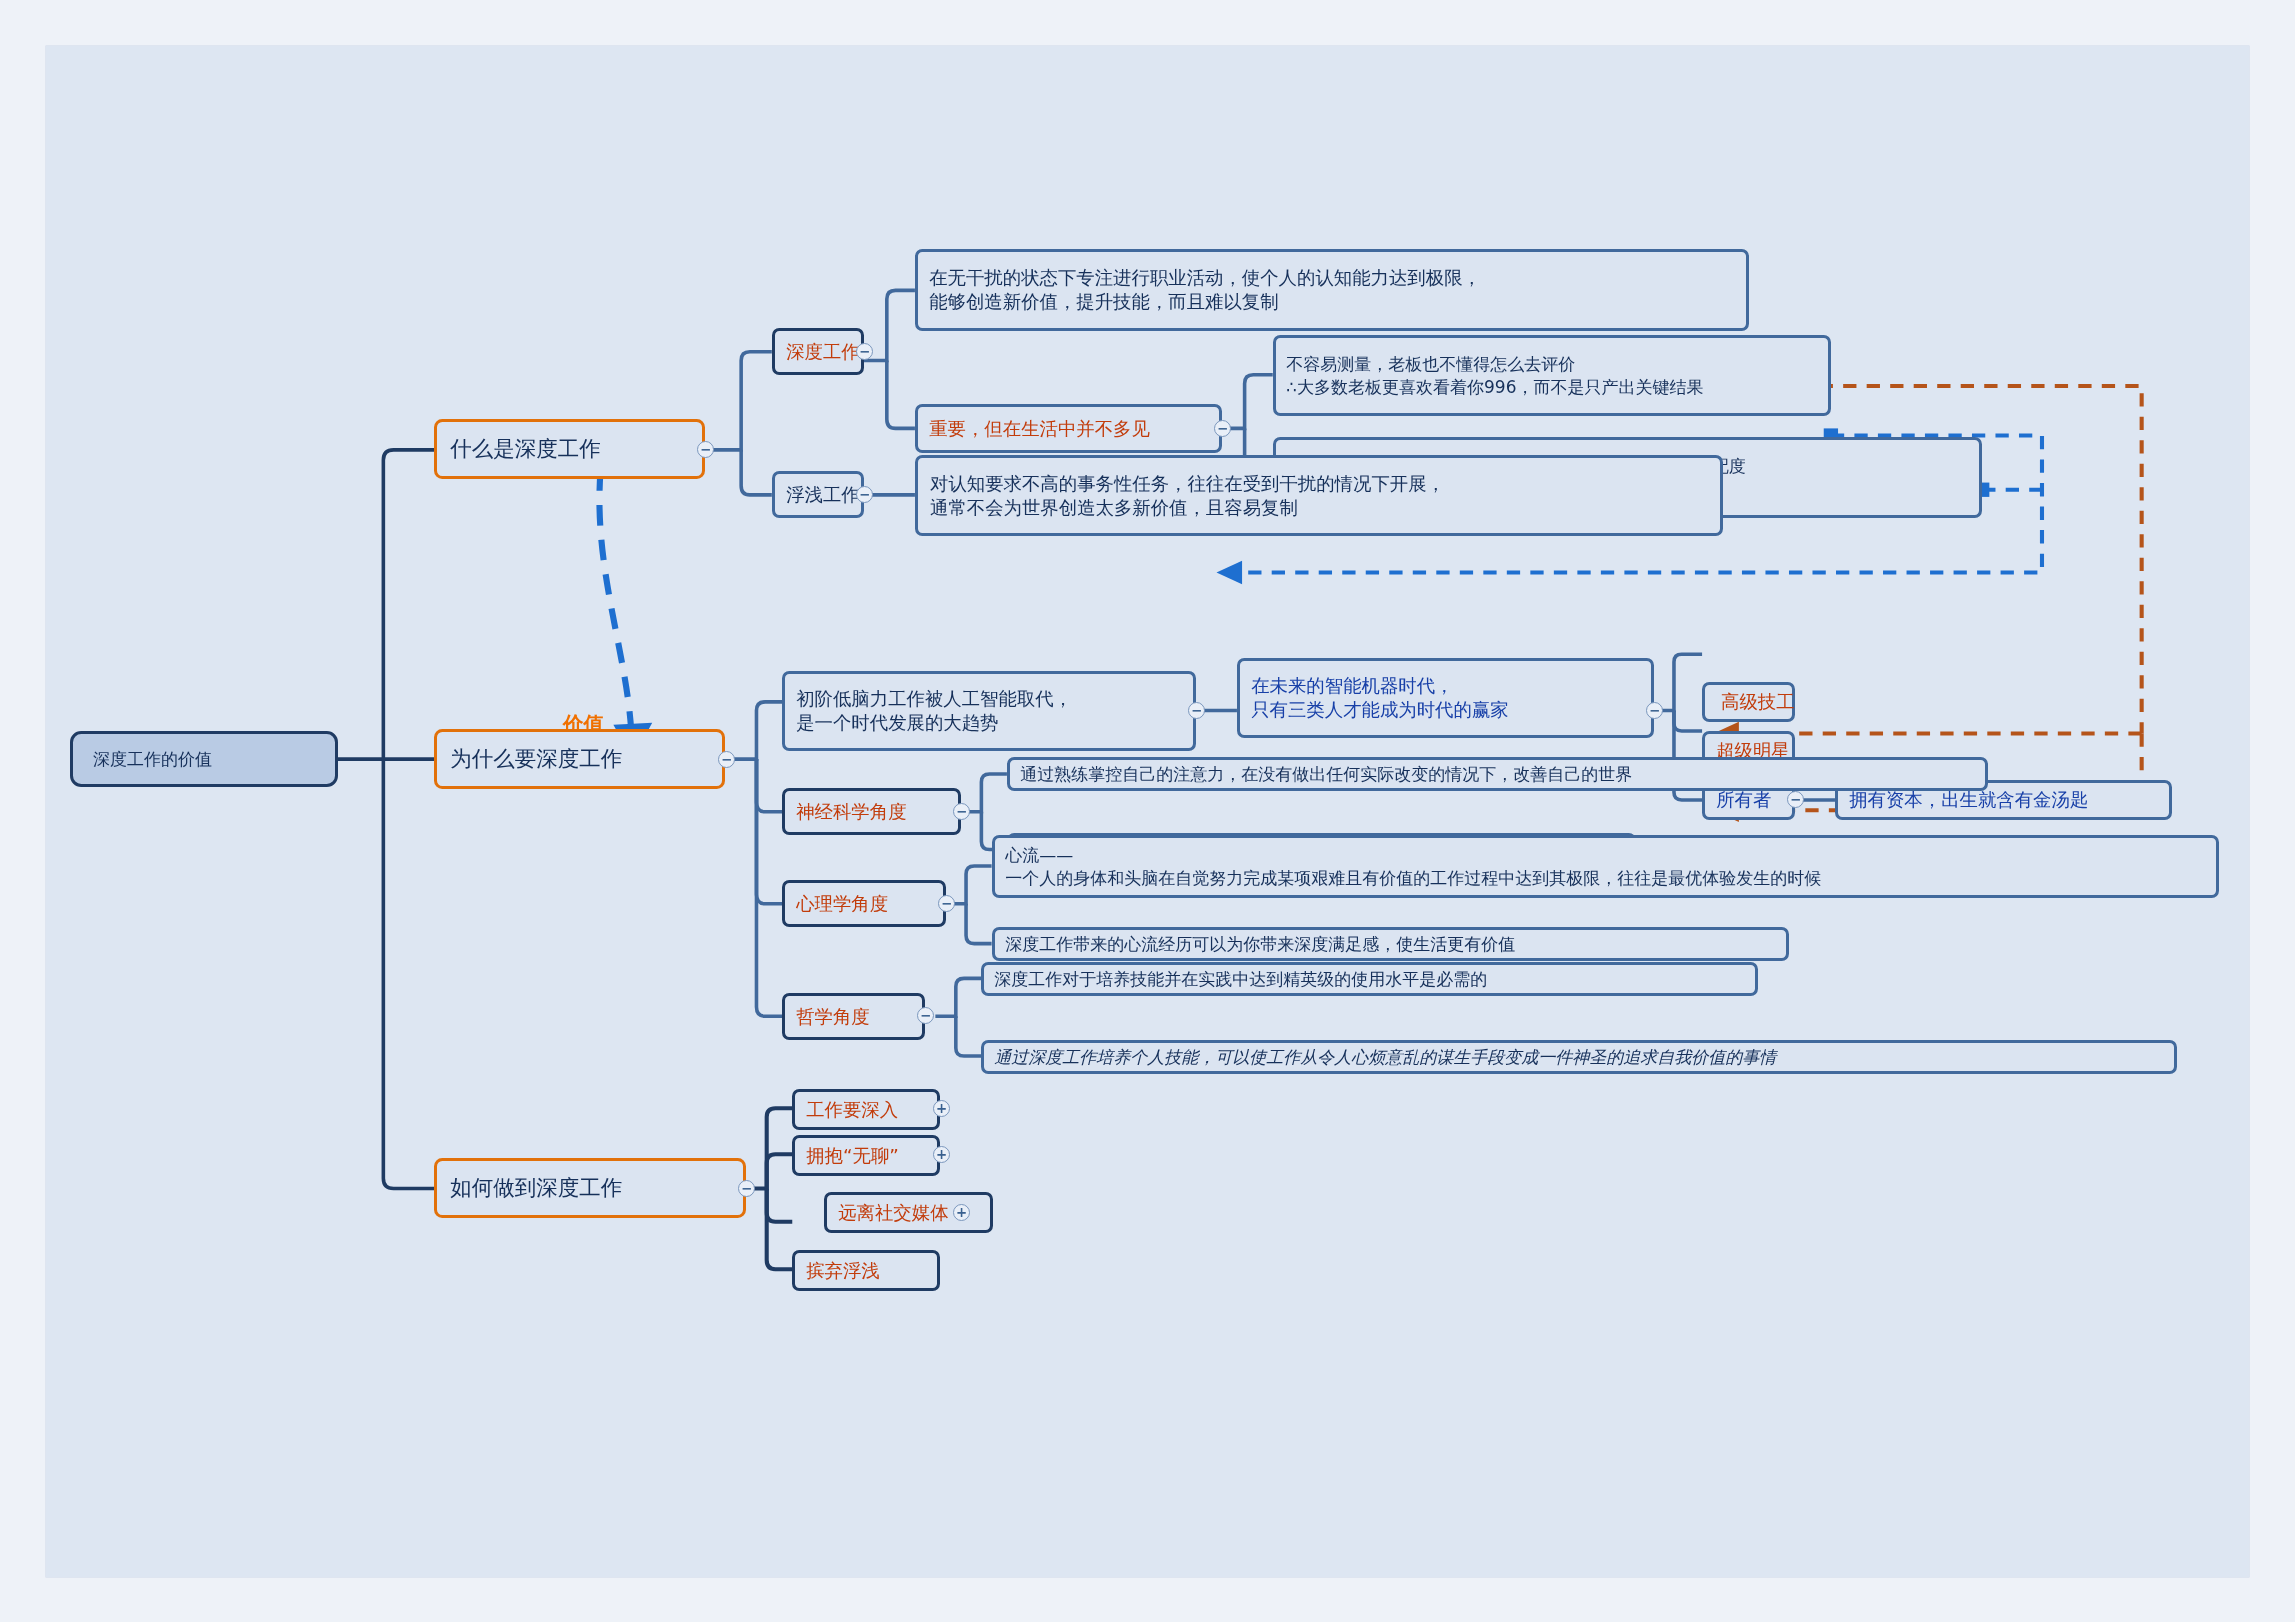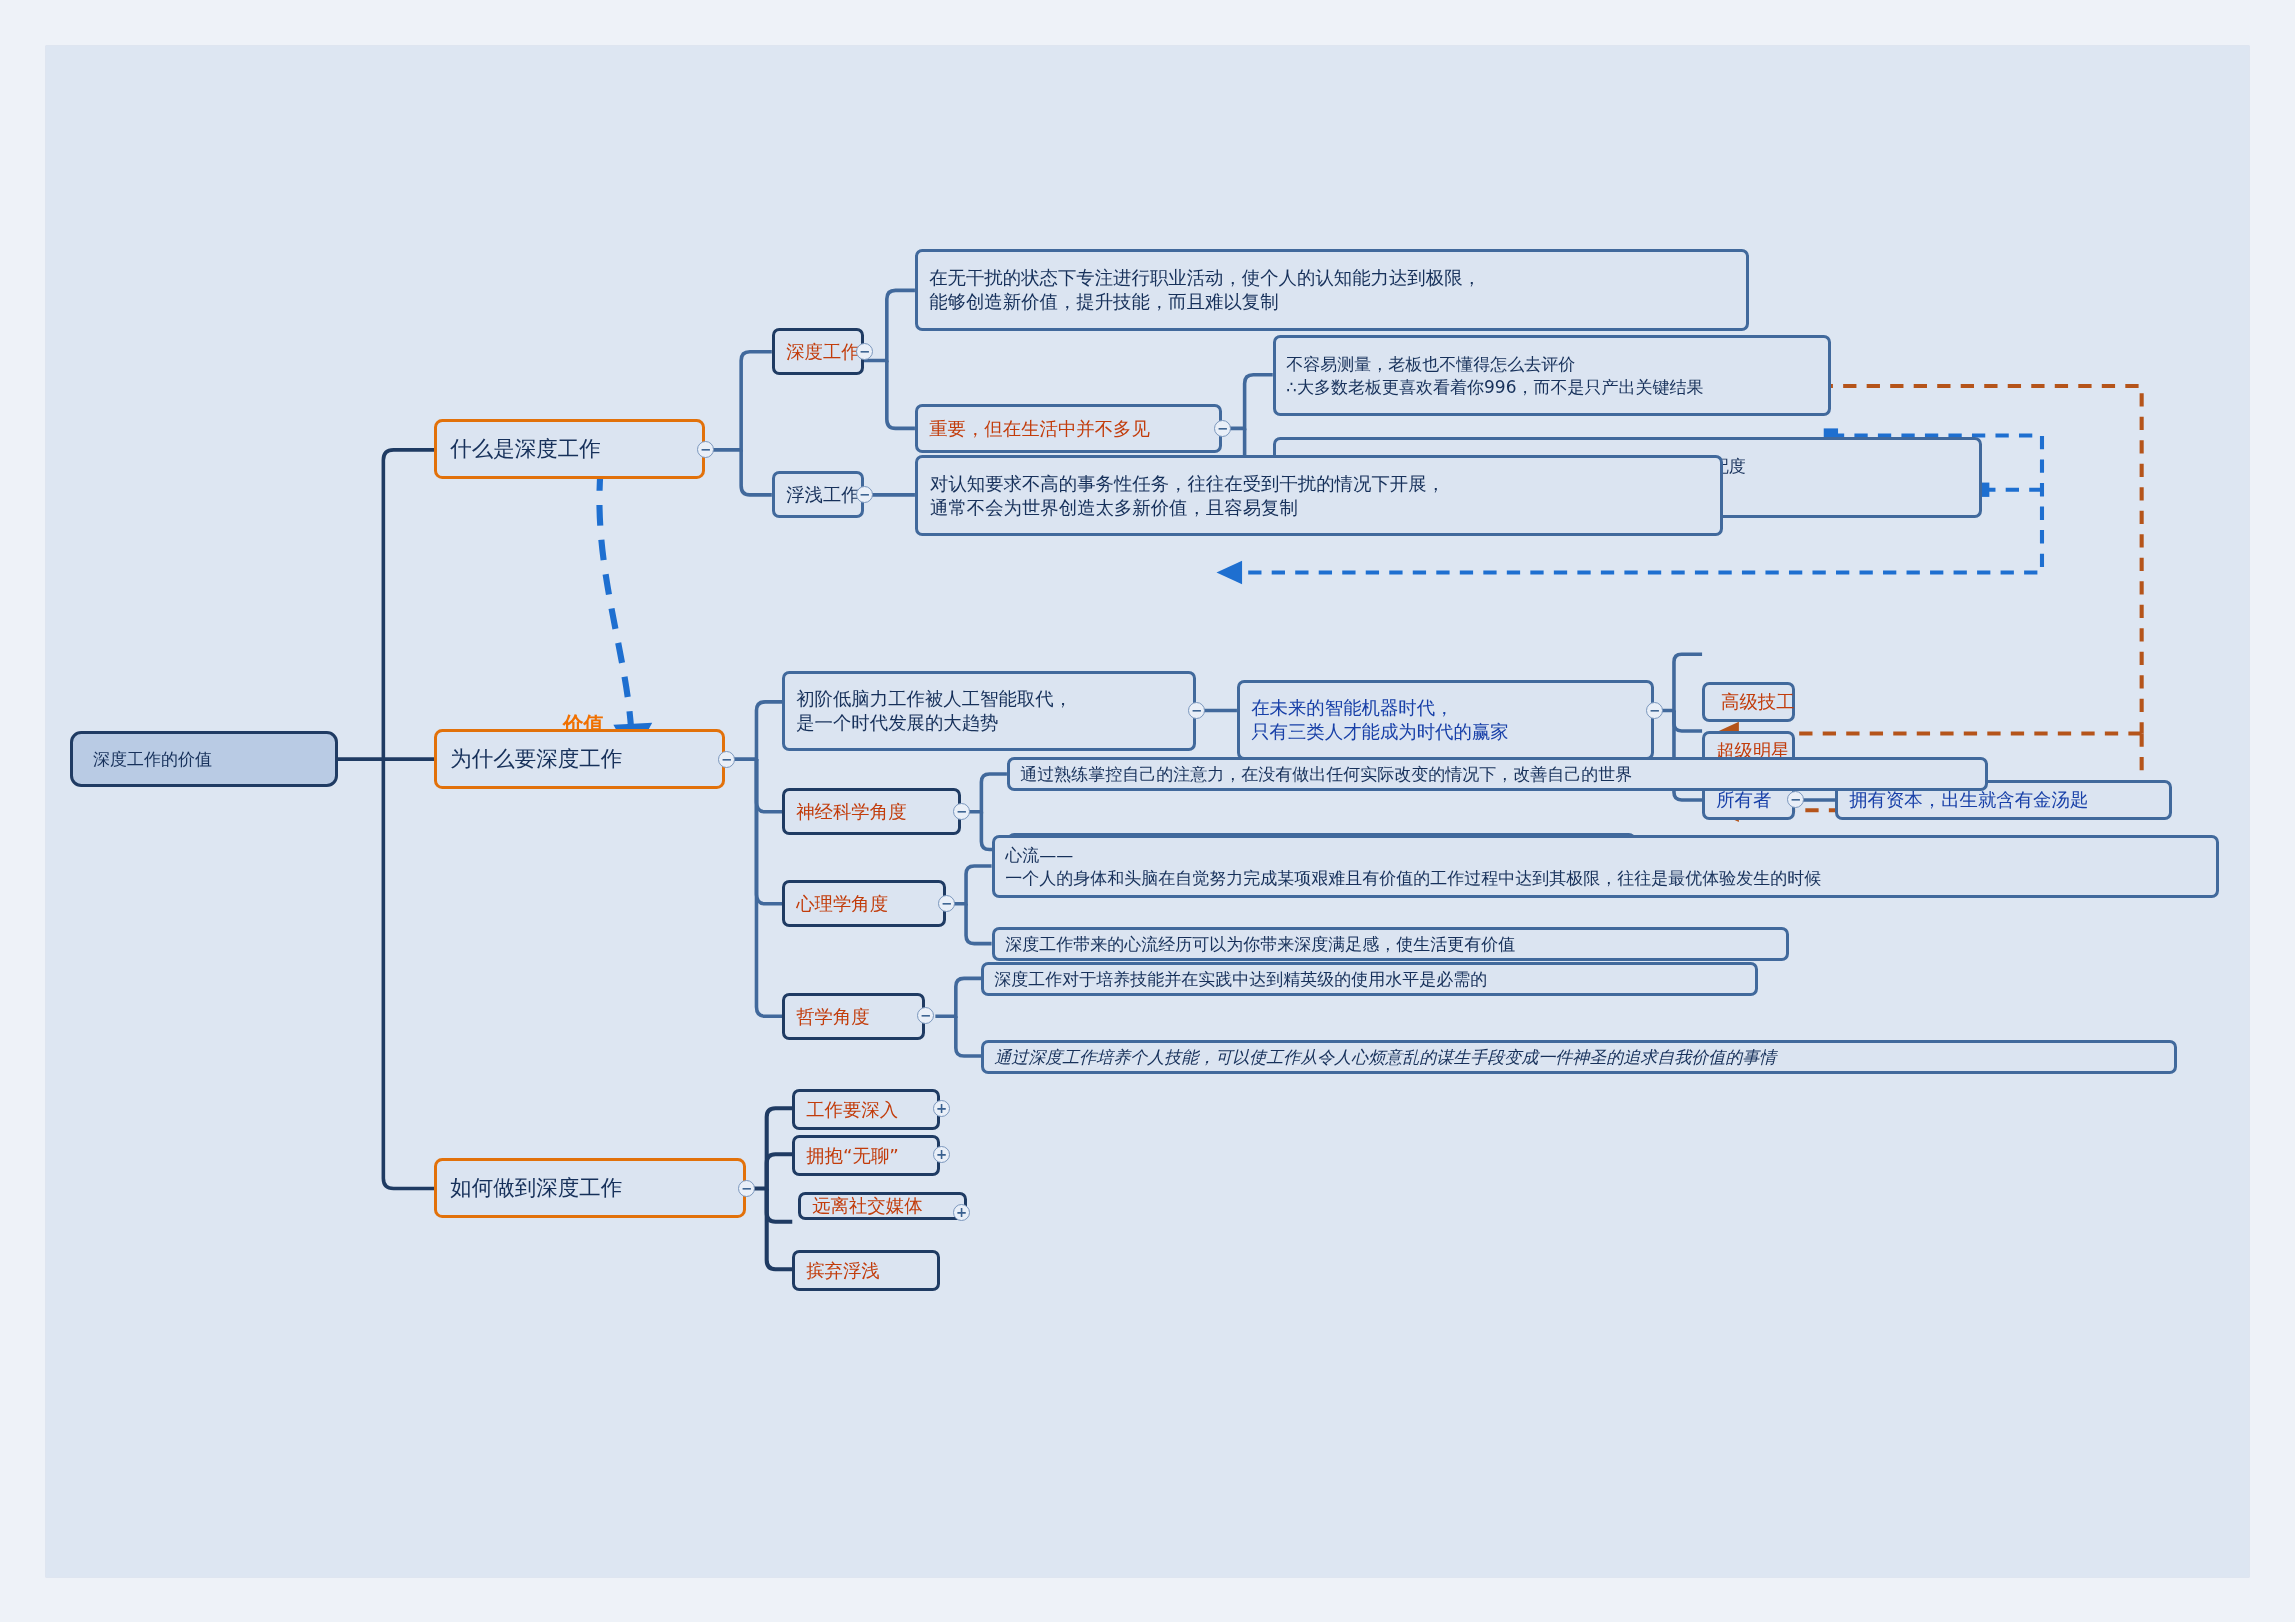--- a/index.html
+++ b/index.html
@@ -199,21 +199,21 @@
     <span>为什么要深度工作</span>
   </div>
   <div class="tog minus" style="left:672px;top:705px;"></div>
 
   <div class="node b-mid s-med t-dark" style="left:736px;top:625px;width:414px;height:80px;">
     <span>初阶低脑力工作被人工智能取代，
 是一个时代发展的大趋势</span>
   </div>
   <div class="tog minus" style="left:1142px;top:656px;"></div>
 
-  <div class="node b-mid s-med t-blue" style="left:1191px;top:634px;width:417px;height:80px;">
+  <div class="node b-mid s-med t-blue" style="left:1191px;top:612px;width:417px;height:80px;">
     <span>在未来的智能机器时代，
 只有三类人才能成为时代的赢家</span>
   </div>
   <div class="tog minus" style="left:1600px;top:656px;"></div>
 
   <div class="node b-mid s-med t-red" style="left:1656px;top:636px;width:93px;height:40px;padding-left:16px;">
     <span>高级技工</span>
   </div>
   <div class="node b-mid s-med t-red" style="left:1656px;top:685px;width:93px;height:40px;">
     <span>超级明星</span>
@@ -268,21 +268,21 @@
   <div class="node b-dark s-med t-red" style="left:746px;top:1043px;width:148px;height:41px;">
     <span>工作要深入</span>
   </div>
   <div class="tog plus" style="left:887px;top:1054px;"></div>
 
   <div class="node b-dark s-med t-red" style="left:746px;top:1089px;width:148px;height:41px;">
     <span>拥抱“无聊”</span>
   </div>
   <div class="tog plus" style="left:887px;top:1100px;"></div>
 
-  <div class="node b-dark s-med t-red" style="left:752px;top:1146px;width:169px;height:28px;align-items:center;">
+  <div class="node b-dark s-med t-red" style="left:778px;top:1146px;width:169px;height:41px;align-items:center;">
     <span>远离社交媒体</span>
   </div>
   <div class="tog plus" style="left:907px;top:1158px;"></div>
 
   <div class="node b-dark s-med t-red" style="left:746px;top:1204px;width:148px;height:41px;">
     <span>摈弃浮浅</span>
   </div>
 
 </div>
 

